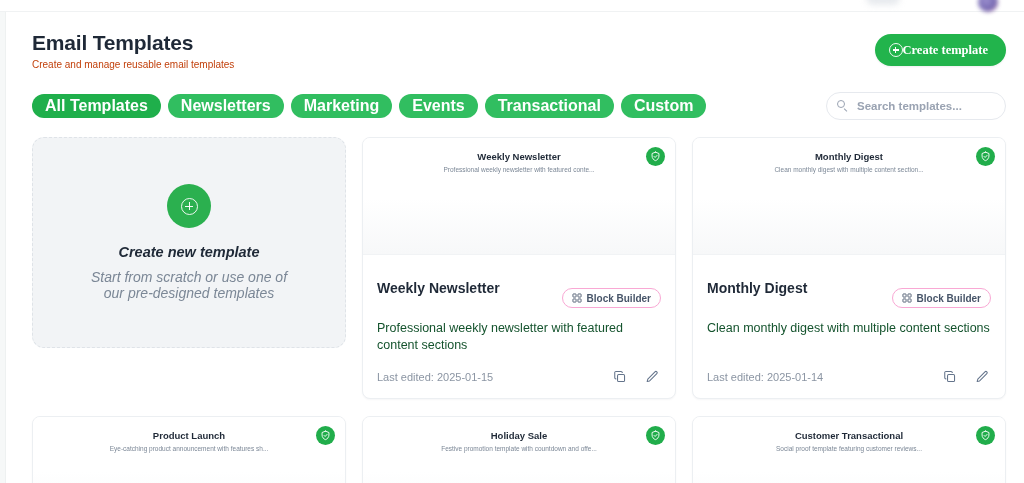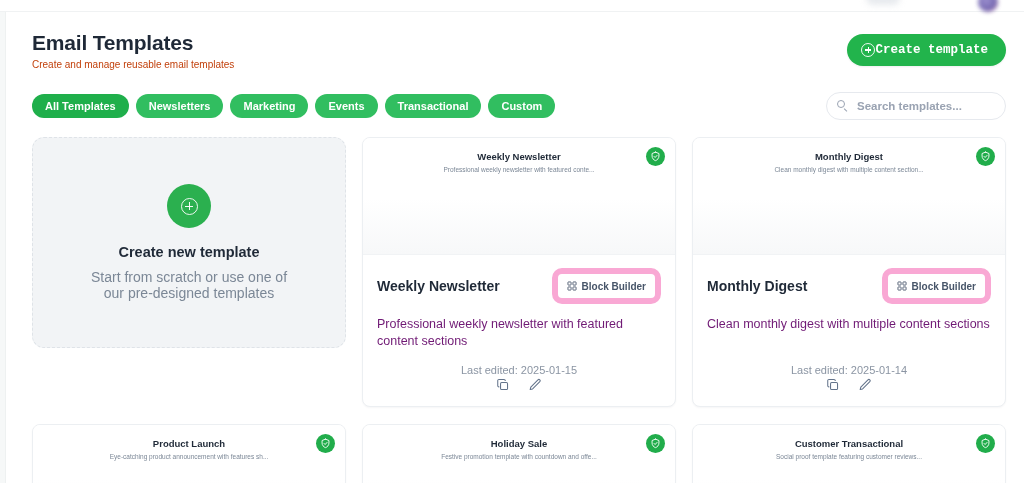--- a/index.html
+++ b/index.html
@@ -87,21 +87,21 @@
     display: inline-flex;
     align-items: center;
     height: 32px;
     padding: 0 18px 0 14px;
     border: none;
     border-radius: 16px;
     background: #22b44c;
     color: #ffffff;
     font-size: 12.5px;
     font-weight: bold;
-    font-family: Liberation Mono, monospace;
+    font-family: Liberation Serif, serif;
     cursor: pointer;
     margin-top: 6px;
     margin-right: 10px;
     box-shadow: 0 1px 2px rgba(16,24,40,.07);
   }
   .create-btn .plus-ring {
     width: 14px; height: 14px;
     border: 1.4px solid rgba(255,255,255,.92);
     border-radius: 50%;
     position: relative;
@@ -132,21 +132,21 @@
     display: flex;
     gap: 7px;
   }
   .pill {
     height: 24px;
     padding: 8px 13px;
     border: none;
     border-radius: 12px;
     background: #31be60;
     color: #ffffff;
-    font-size: 11px;
+    font-size: 16px;
     font-weight: bold;
     font-family: "Liberation Sans", sans-serif;
     cursor: pointer;
     white-space: nowrap;
     display: inline-flex;
     align-items: center;
   }
   .pill.is-active { background: #1faf4b; }
 
   .search-wrap {
@@ -206,20 +206,21 @@
     border-radius: 12px;
     background: #f2f4f6;
     height: 211px;
     display: flex;
     flex-direction: column;
     align-items: center;
     justify-content: center;
     cursor: pointer;
     text-align: center;
     padding: 0 26px;
+    font-style: italic;
   }
   .create-circle {
     width: 44px; height: 44px;
     border-radius: 50%;
     background: #2bb04f;
     display: flex;
     align-items: center;
     justify-content: center;
     margin-bottom: 16px;
   }
@@ -309,45 +310,45 @@
   }
   .tpl-name {
     font-size: 14px;
     font-weight: bold;
     color: #1f2937;
   }
   .builder-badge {
     display: inline-flex;
     align-items: center;
     gap: 5px;
-    height: 36px;
+    height: 20px;
     padding: 0 9px;
-    border: 6px solid #f9a8d4;
+    border: 1px solid #f9a8d4;
     border-radius: 10px;
     background: #ffffff;
     font-size: 10px;
     font-weight: bold;
     color: #475569;
     white-space: nowrap;
     cursor: pointer;
+    margin-top: 20px;
   }
   .builder-badge svg { display: block; flex: 0 0 auto; }
   .tpl-desc {
     margin-top: 12px;
     font-size: 12.5px;
     line-height: 17px;
-    color: #701a75;
+    color: #14532d;
   }
   .tpl-footer {
     margin-top: auto;
     padding-top: 14px;
     display: flex;
     align-items: center;
     justify-content: space-between;
-    flex-direction: column;
   }
   .tpl-edited {
     font-size: 11px;
     color: #8b95a3;
   }
   .tpl-actions {
     display: flex;
     align-items: center;
     gap: 14px;
   }

